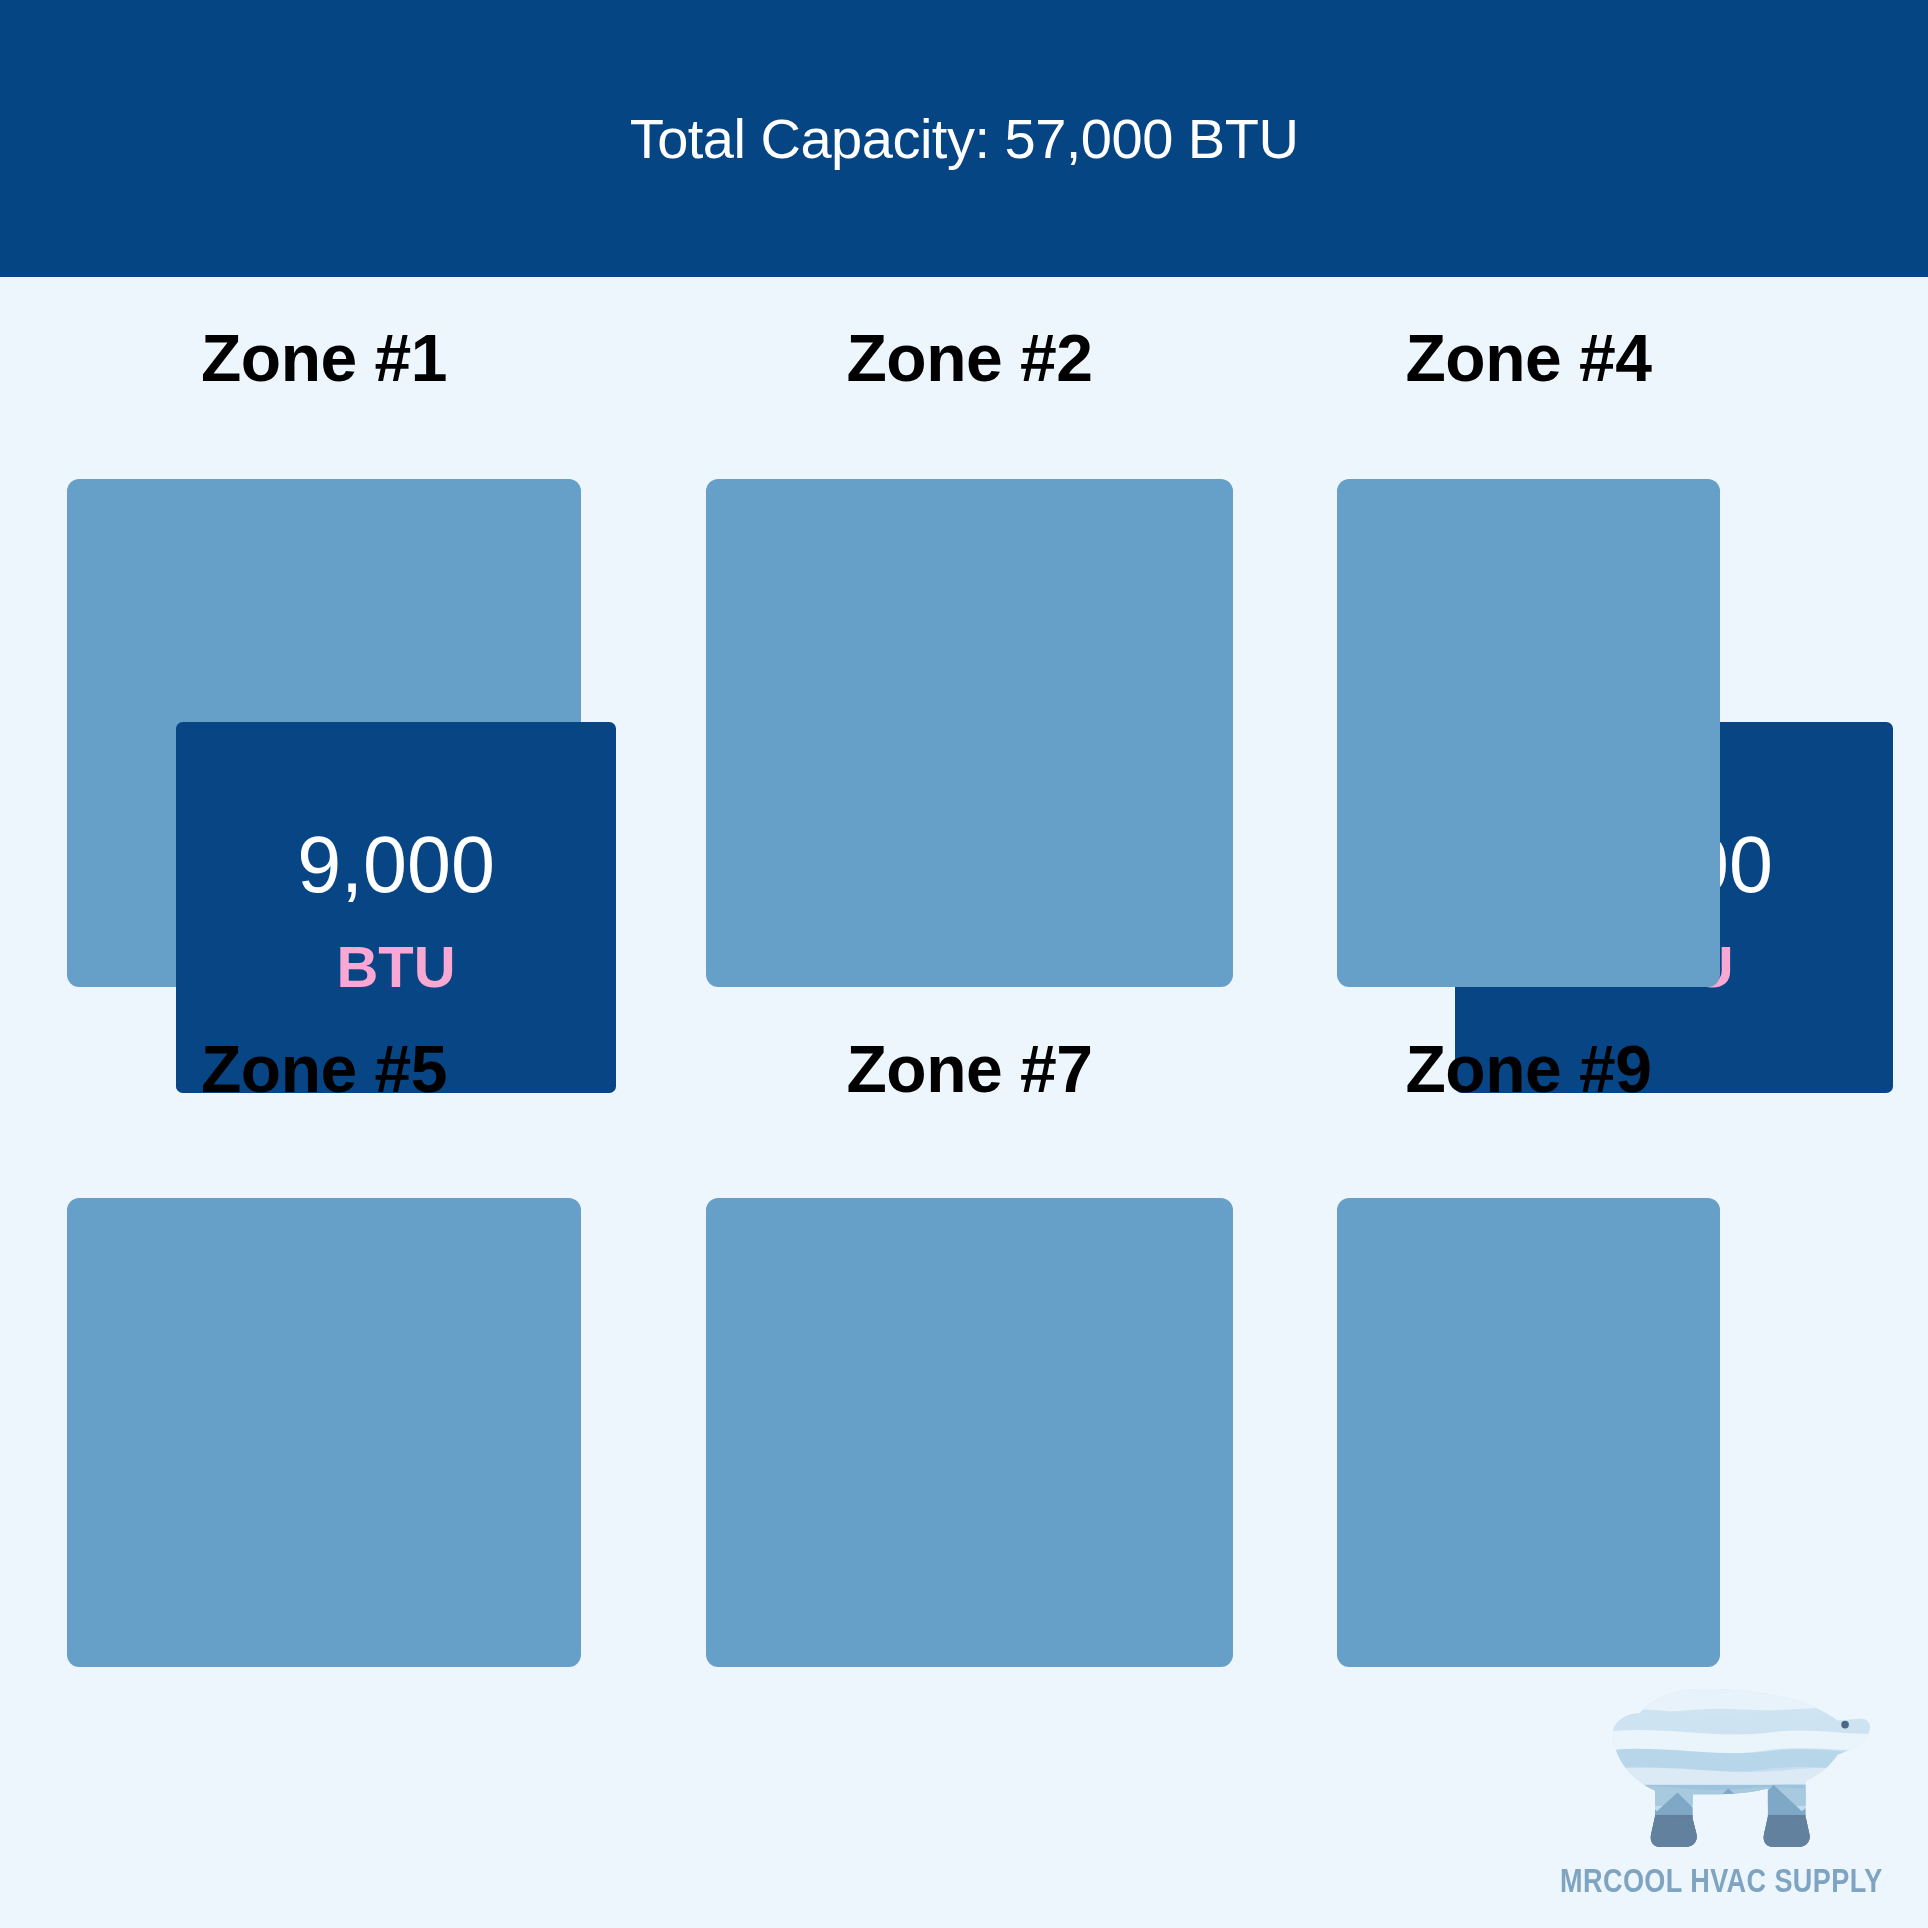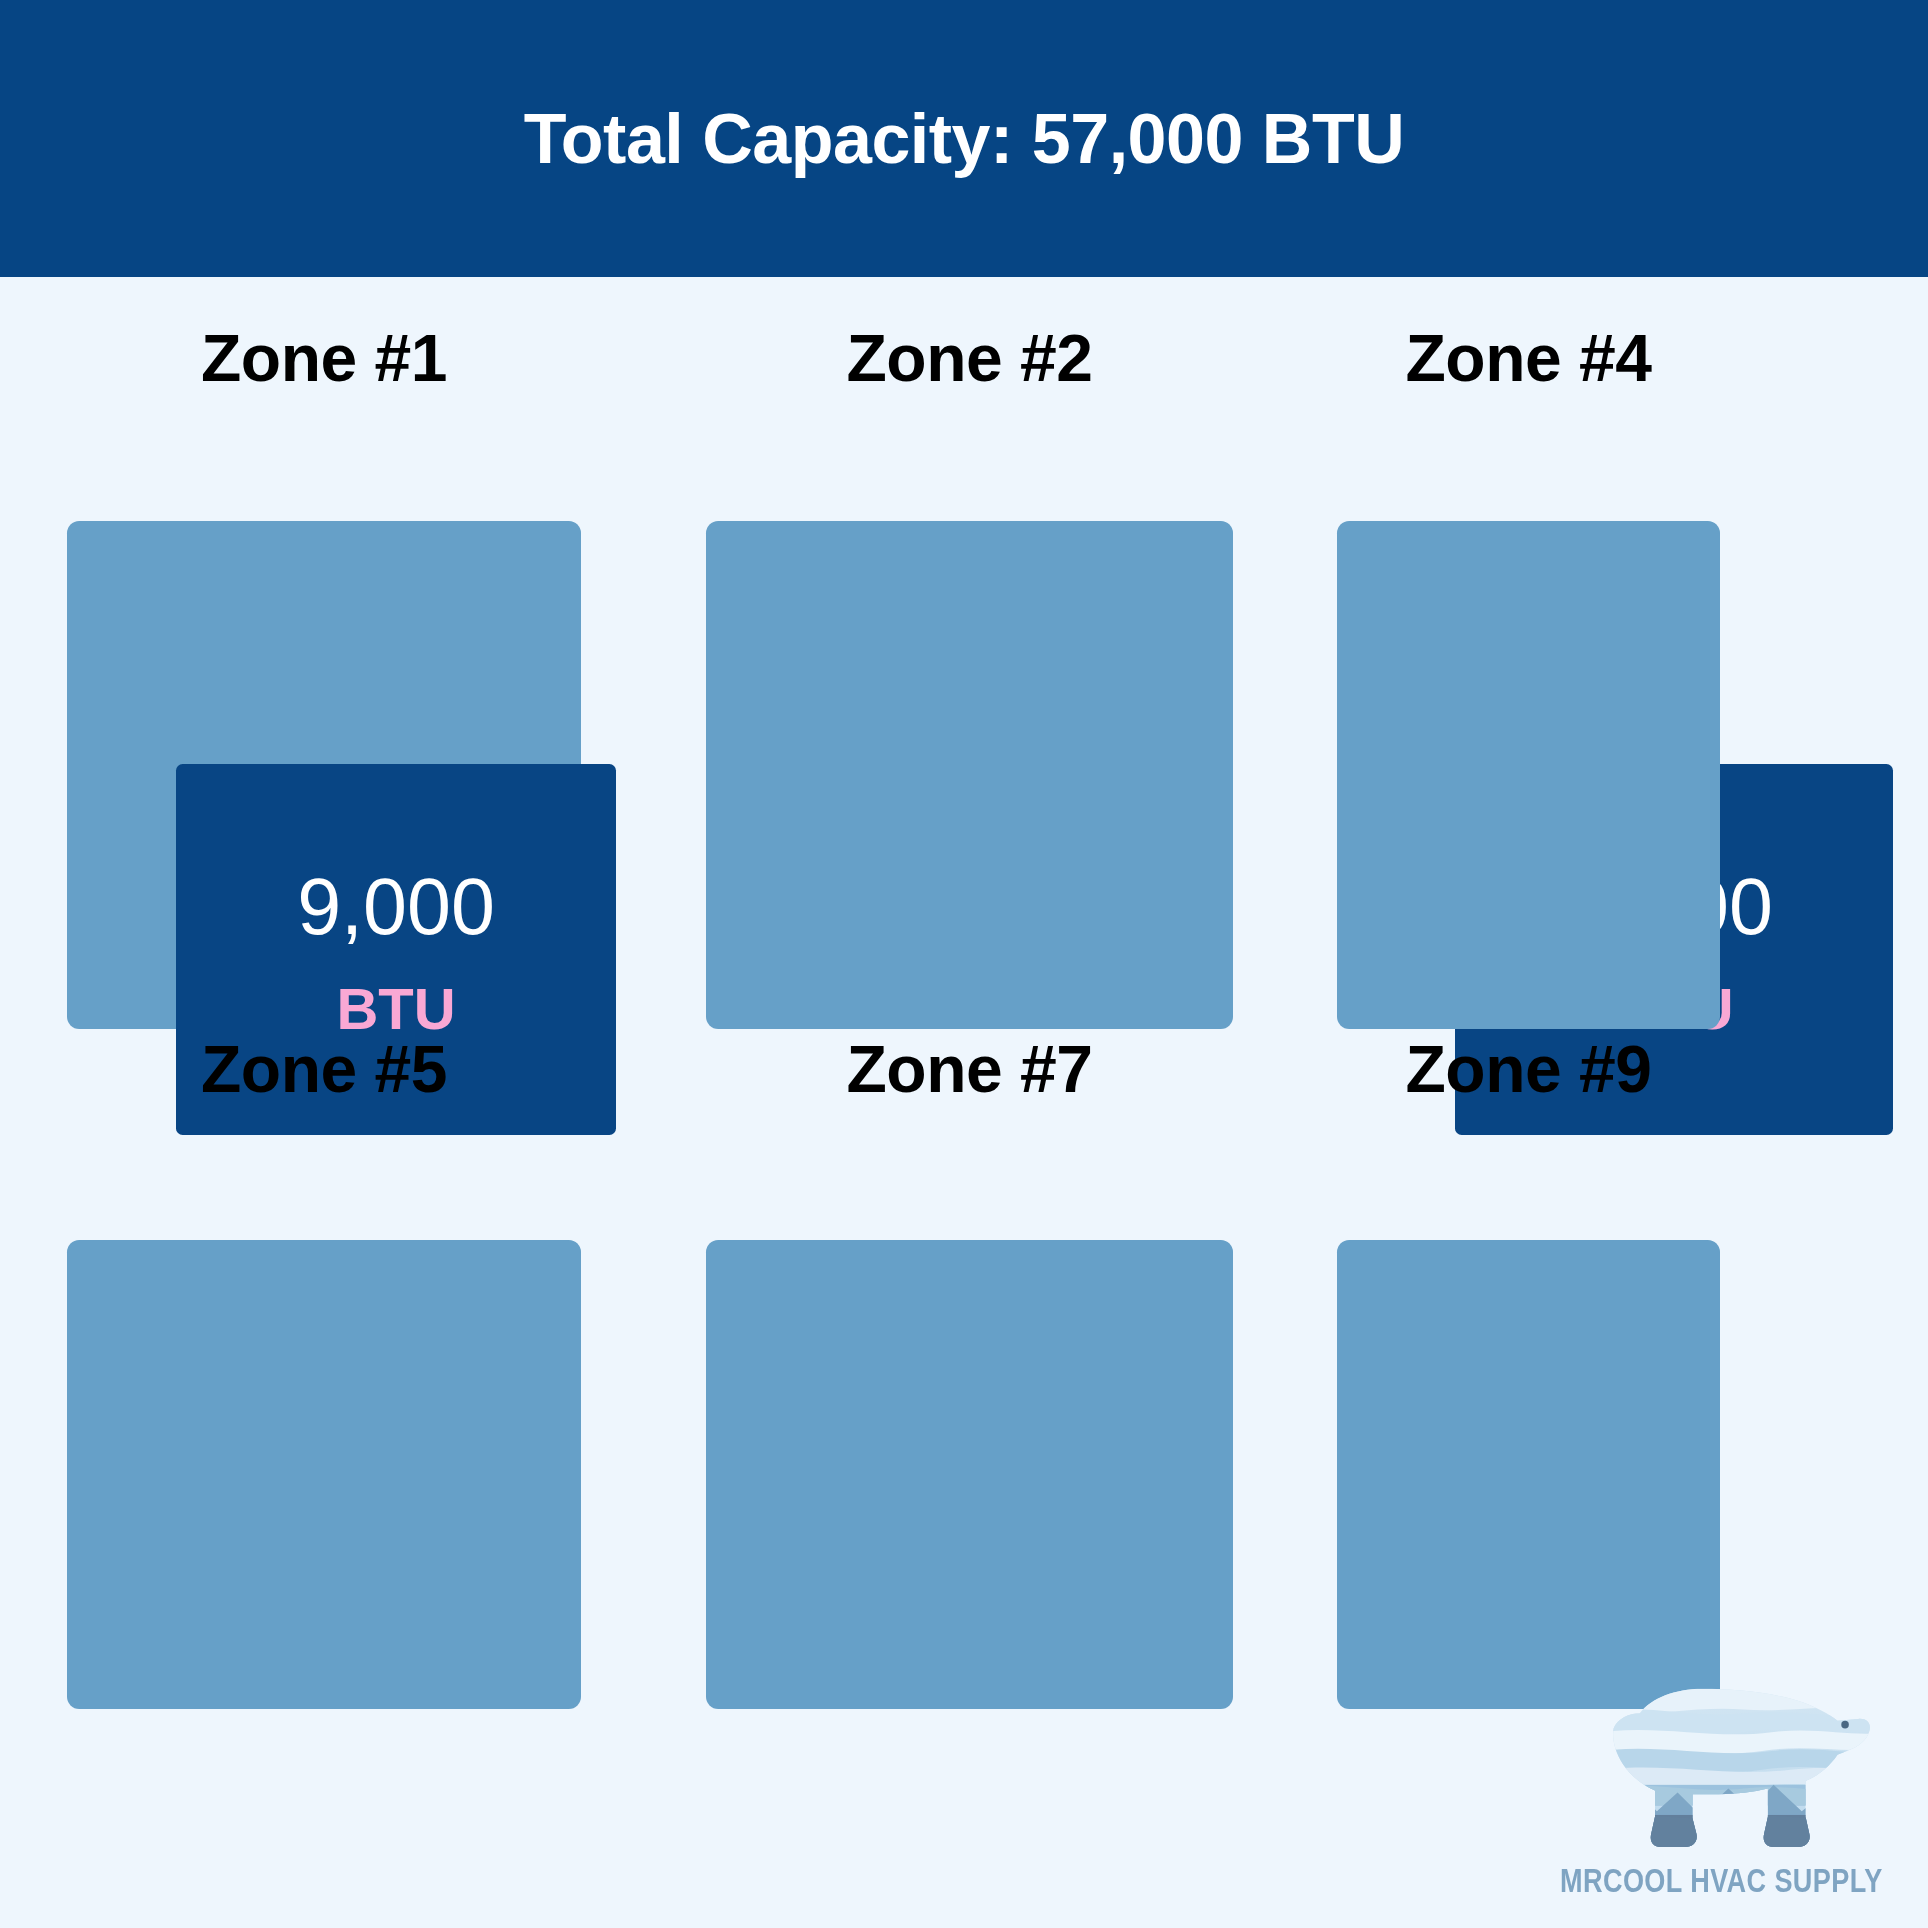--- a/index.html
+++ b/index.html
@@ -21,22 +21,22 @@
     position:absolute;
     left:0; top:0;
     width:1928px; height:277px;
     background:#064584;
     display:flex;
     align-items:center;
     justify-content:center;
   }
   #header-title {
     color:#ffffff;
-    font-size:70px;
-    font-weight:bold;
+    font-size:56px;
+    font-weight:normal;
     letter-spacing:-0.5px;
     line-height:1;
     white-space:nowrap;
   }
 
   
   #zone-grid {
     position:absolute;
     left:0; top:277px;
     width:1928px;
@@ -61,21 +61,20 @@
     white-space:nowrap;
   }
 
   .zone-card {
     position:absolute;
     background:#66a0c8;
     border-radius:12.2px;
     display:flex;
     align-items:center;
     justify-content:center;
-    margin-top:42px;
   }
 
   .zone-panel {
     position:absolute;
     background:#084584;
     border-radius:6.6px;
     display:flex;
     flex-direction:column;
     align-items:center;
     justify-content:center;

